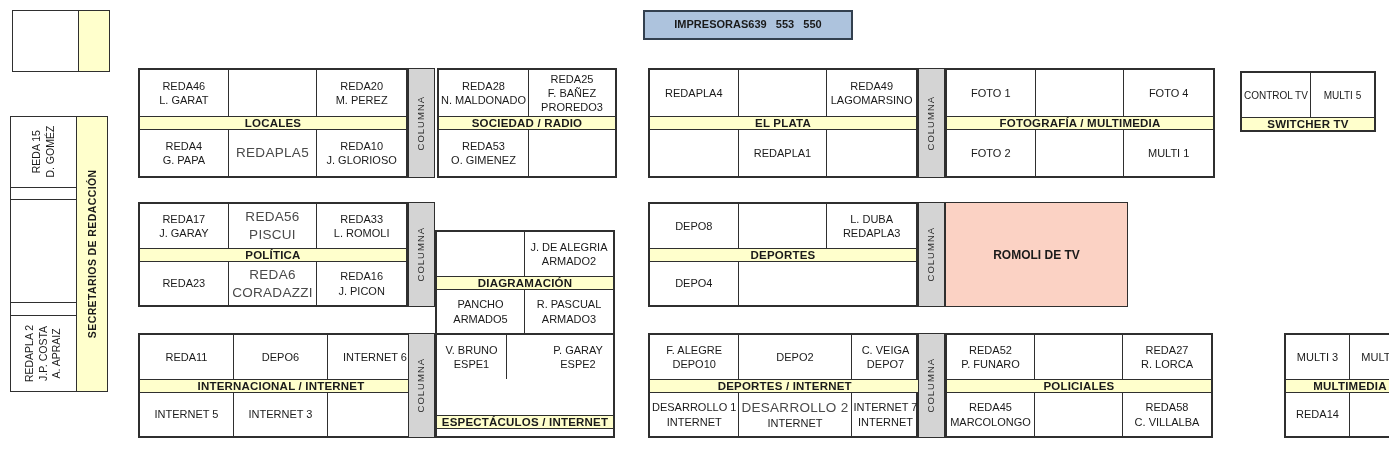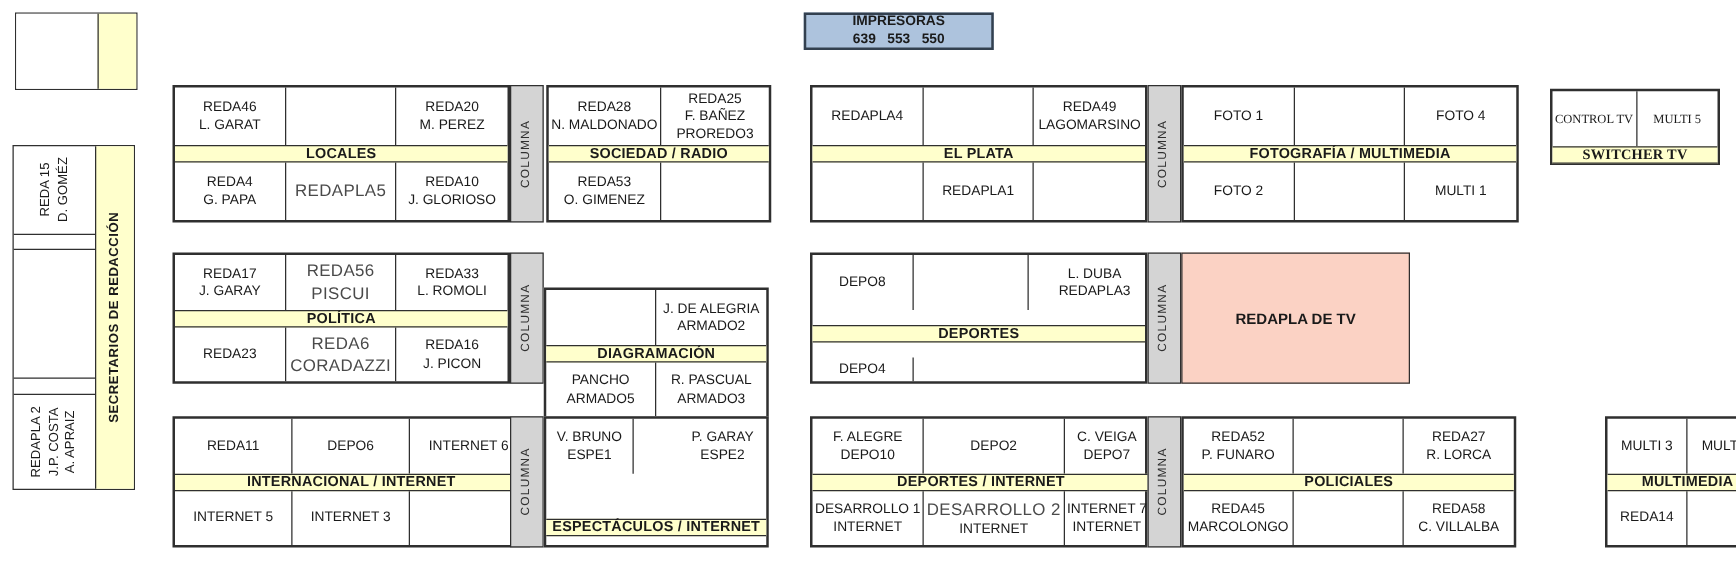--- a/index.html
+++ b/index.html
@@ -11,21 +11,21 @@
          font-family:"Liberation Sans",sans-serif;color:var(--ink);overflow:hidden;}
 
   .abs{position:absolute;box-sizing:border-box;}
 
   
   .tbl{display:grid;border:2px solid var(--line);background:#fff;}
   .cols3{grid-template-columns:repeat(3,1fr);}
   .cols2{grid-template-columns:repeat(2,1fr);}
   .rows-top{grid-template-rows:46px 14px 1fr;}
   .rows-mid{grid-template-rows:44px 14px 1fr;}
-  .rows-hdr-only{grid-template-rows:44px 14px;font-family:Liberation Serif, serif;}
+  .rows-hdr-only{grid-template-rows:44px 14px;}
   .cell{border-right:1px solid var(--line);display:flex;flex-direction:column;
         align-items:center;justify-content:center;text-align:center;padding:1px 2px;}
   .cell.nr{border-right:none;}
   .ln{font-size:11px;line-height:1.3;white-space:nowrap;}
   .ln.alt, .altcell .ln{font-size:13.5px;color:#4a4a4a;letter-spacing:.3px;}
   .hdr{grid-column:1/-1;background:var(--yellow);border-top:1px solid var(--line);
        border-bottom:1px solid var(--line);display:flex;align-items:center;
        justify-content:center;font-weight:bold;font-size:11.5px;letter-spacing:.2px;}
 
   
@@ -50,22 +50,22 @@
   #lg-col{flex:1;display:flex;flex-direction:column;}
   .lg-cell{box-sizing:border-box;}
   .lg-cell + .lg-cell{border-top:1px solid var(--line);}
   #lg-c1{height:70px;} #lg-g1{height:12px;} #lg-c2{height:103px;}
   #lg-g2{height:13px;} #lg-c3{flex:1;}
   #lg-strip{width:30px;background:var(--yellow);border-left:1px solid var(--line);}
   #lg-strip .vtext{font-weight:bold;font-size:11px;letter-spacing:.4px;}
   #left-group .vtext{font-size:10.5px;}
 
   
-  #impresoras{left:643px;top:10px;width:152px;height:30px;background:var(--blue);
-              border:2px solid #33404f;display:flex;flex-direction:column;
+  #impresoras{left:643px;top:10px;width:210px;height:30px;background:var(--blue);
+              border:2px solid #33404f;display:flex;flex-direction:row;
               align-items:center;justify-content:center;}
   #impresoras div{font-size:11px;font-weight:bold;line-height:1.25;}
 
   
   #estudio{left:945px;top:202px;width:183px;height:105px;background:var(--pink);
            border:1.5px solid var(--line);display:flex;align-items:center;
            justify-content:center;font-weight:bold;font-size:12px;}
 
   
   #t-locales{left:138px;top:68px;width:270px;height:110px;}
@@ -73,21 +73,21 @@
   #t-sociedad{left:437px;top:68px;width:180px;height:110px;}
   #t-elplata{left:648px;top:68px;width:270px;height:110px;}
   #col-2{left:918px;top:68px;width:27px;height:110px;}
   #t-fotografia{left:945px;top:68px;width:270px;height:110px;}
   #t-switcher{left:1240px;top:71px;width:136px;height:61px;}
   #t-switcher .ln{font-size:10px;}
 
   #t-politica{left:138px;top:202px;width:270px;height:105px;}
   #col-3{left:408px;top:202px;width:27px;height:105px;}
   #t-diagramacion{left:435px;top:202px;width:180px;height:105px;margin-top:28px;}
-  #t-deportes{left:648px;top:202px;width:270px;height:105px;gap:12px;}
+  #t-deportes{left:648px;top:202px;width:270px;height:105px;}
   #col-4{left:918px;top:202px;width:27px;height:105px;}
 
   #t-internacional{left:138px;top:333px;width:286px;height:105px;}
   #col-5{left:408px;top:333px;width:27px;height:105px;}
   #t-espectaculos{left:435px;top:333px;width:180px;height:105px;gap:36px;}
   #t-depinternet{left:648px;top:333px;width:270px;height:105px;}
   #col-6{left:918px;top:333px;width:27px;height:105px;}
   #t-policiales{left:945px;top:333px;width:268px;height:105px;}
   #t-multimedia{left:1240px;top:333px;width:132px;height:105px;margin-left:44px;}
 </style>
@@ -271,21 +271,21 @@
       </div>
       <div class="hdr">DEPORTES</div>
       <div class="cell">
         <div class="ln">DEPO4</div>
       </div>
       <div class="cell nr"></div>
     </div>
   <div class="abs columna" id="col-4">
       <span class="vtext">COLUMNA</span>
     </div>
-  <div class="abs" id="estudio">REDAPLA DE TV</div>
+  <div class="abs" id="estudio">ROMOLI DE TV</div>
 
   <div class="abs tbl cols3 rows-mid" id="t-internacional">
       <div class="cell">
         <div class="ln">REDA11</div>
       </div>
       <div class="cell">
         <div class="ln">DEPO6</div>
       </div>
       <div class="cell nr">
         <div class="ln">INTERNET 6</div>

